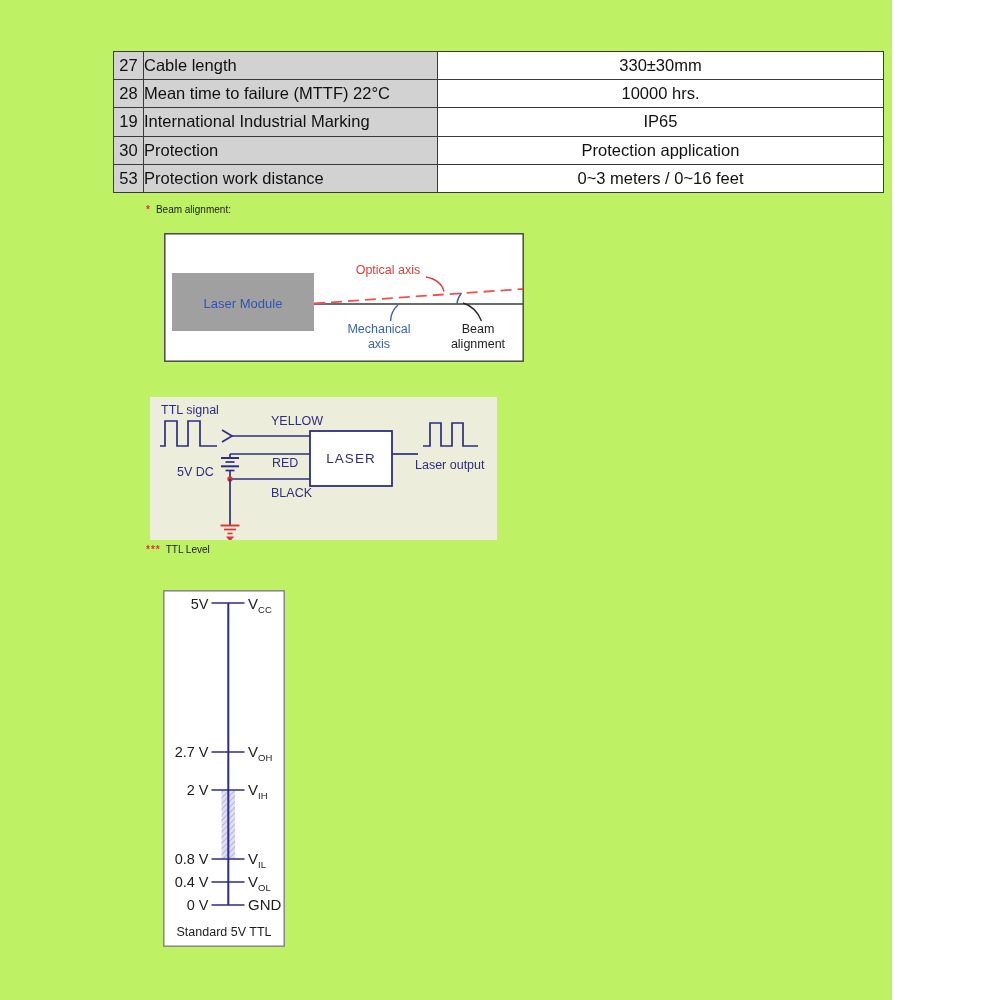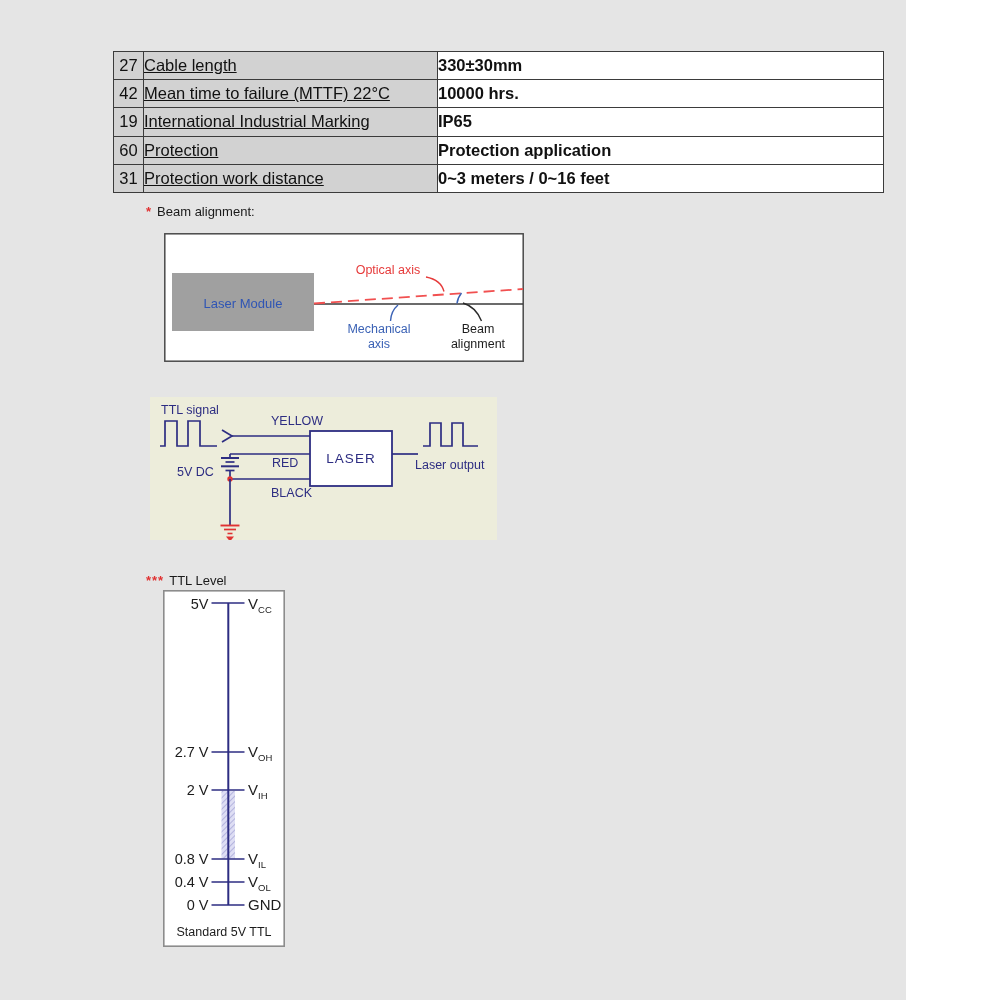--- a/index.html
+++ b/index.html
@@ -1,29 +1,29 @@
 <!DOCTYPE html>
 <html><head>
 <meta charset="utf-8">
 <style>
   html,body{margin:0;padding:0;background:#fff;}
-  #page{position:relative;width:892px;height:1000px;background:#e5e5e5;
-        font-family:"Liberation Sans",sans-serif;color:#1c1c1c;overflow:hidden;padding-left:14px;}
+  #page{position:relative;width:892px;height:1000px;background:#bef264;
+        font-family:"Liberation Sans",sans-serif;color:#1c1c1c;overflow:hidden;}
 
   
   table.spec{position:absolute;left:113px;top:51px;width:770px;
              border-collapse:collapse;table-layout:fixed;}
   table.spec td{border:1.6px solid #3b3b3b;height:27.2px;padding:0;
                 font-size:16.5px;color:#111;vertical-align:middle;}
   td.c-num{background:#d2d2d2;text-align:center;}
-  td.c-label{background:#d2d2d2;text-align:left;padding-left:4px;text-decoration:underline;}
-  td.c-value{background:#ffffff;font-weight:bold;}
+  td.c-label{background:#d2d2d2;text-align:left;padding-left:4px;}
+  td.c-value{background:#ffffff;text-align:center;}
 
   
-  .sec-head{position:absolute;font-size:13px;color:#1a1a1a;white-space:nowrap;}
+  .sec-head{position:absolute;font-size:10px;color:#1a1a1a;white-space:nowrap;}
   .sec-head .marker{color:#e03232;margin-right:5px;font-weight:bold;letter-spacing:1px;}
 
   .abs{position:absolute;}
   svg text{font-family:"Liberation Sans",sans-serif;}
 </style>
 </head>
 <body>
 
 <div id="page">
 
@@ -33,36 +33,36 @@
         <col style="width:294px">
         <col style="width:446px">
       </colgroup>
     <tbody>
       <tr>
         <td class="c-num">27</td>
         <td class="c-label">Cable length</td>
         <td class="c-value">330±30mm</td>
       </tr>
       <tr>
-        <td class="c-num">42</td>
+        <td class="c-num">28</td>
         <td class="c-label">Mean time to failure (MTTF) 22°C</td>
         <td class="c-value">10000 hrs.</td>
       </tr>
       <tr>
         <td class="c-num">19</td>
         <td class="c-label">International Industrial Marking</td>
         <td class="c-value">IP65</td>
       </tr>
       <tr>
-        <td class="c-num">60</td>
+        <td class="c-num">30</td>
         <td class="c-label">Protection</td>
         <td class="c-value">Protection application</td>
       </tr>
       <tr>
-        <td class="c-num">31</td>
+        <td class="c-num">53</td>
         <td class="c-label">Protection work distance</td>
         <td class="c-value">0~3 meters / 0~16 feet</td>
       </tr>
     </tbody>
   </table>
 
   <div class="sec-head" style="left:146px;top:204px;"><span class="marker">*</span><span>Beam alignment:</span></div>
 
   <svg class="abs" style="left:164px;top:233px;" width="360" height="129" viewBox="0 0 360 129">
     <rect x="0.8" y="0.8" width="358.4" height="127.4" fill="#ffffff" stroke="#4a4a4a" stroke-width="1.5"></rect>
@@ -110,21 +110,21 @@
       <line x1="77.5" y1="136.5" x2="82.5" y2="136.5" stroke-width="1.6"></line>
       <path d="M76 139.5 L84 139.5 L80 144.5 Z" fill="#e03232" stroke="none"></path>
     </g>
     <rect x="160" y="34" width="82" height="55" fill="#ffffff" stroke="#2d2d82" stroke-width="1.8"></rect>
     <text x="201" y="65.5" text-anchor="middle" font-size="13.5" letter-spacing="1" fill="#2d2d82">LASER</text>
     <line x1="242" y1="57" x2="268" y2="57" stroke="#2d2d82" stroke-width="1.7"></line>
     <polyline points="273,49 280,49 280,26 291,26 291,49 302,49 302,26 313,26 313,49 328,49" fill="none" stroke="#2d2d82" stroke-width="1.7"></polyline>
     <text x="265" y="71.5" font-size="12.5" fill="#2d2d82">Laser output</text>
   </svg>
 
-  <div class="sec-head" style="left:146px;top:573px;"><span class="marker">***</span><span>TTL Level</span></div>
+  <div class="sec-head" style="left:146px;top:544px;"><span class="marker">***</span><span>TTL Level</span></div>
 
   <svg class="abs" style="left:163px;top:590px;" width="122" height="357" viewBox="0 0 122 357">
     <defs>
       <pattern id="hatch" width="4" height="4" patternUnits="userSpaceOnUse" patternTransform="rotate(45)">
         <rect width="4" height="4" fill="#dedef4"></rect>
         <line x1="0" y1="0" x2="0" y2="4" stroke="#9d9dd2" stroke-width="1.3"></line>
       </pattern>
     </defs>
     <rect x="0.8" y="0.8" width="120.4" height="355.4" fill="#ffffff" stroke="#8c8c8c" stroke-width="1.6"></rect>
     <rect x="58.5" y="201" width="13.5" height="67.5" fill="url(#hatch)"></rect>

